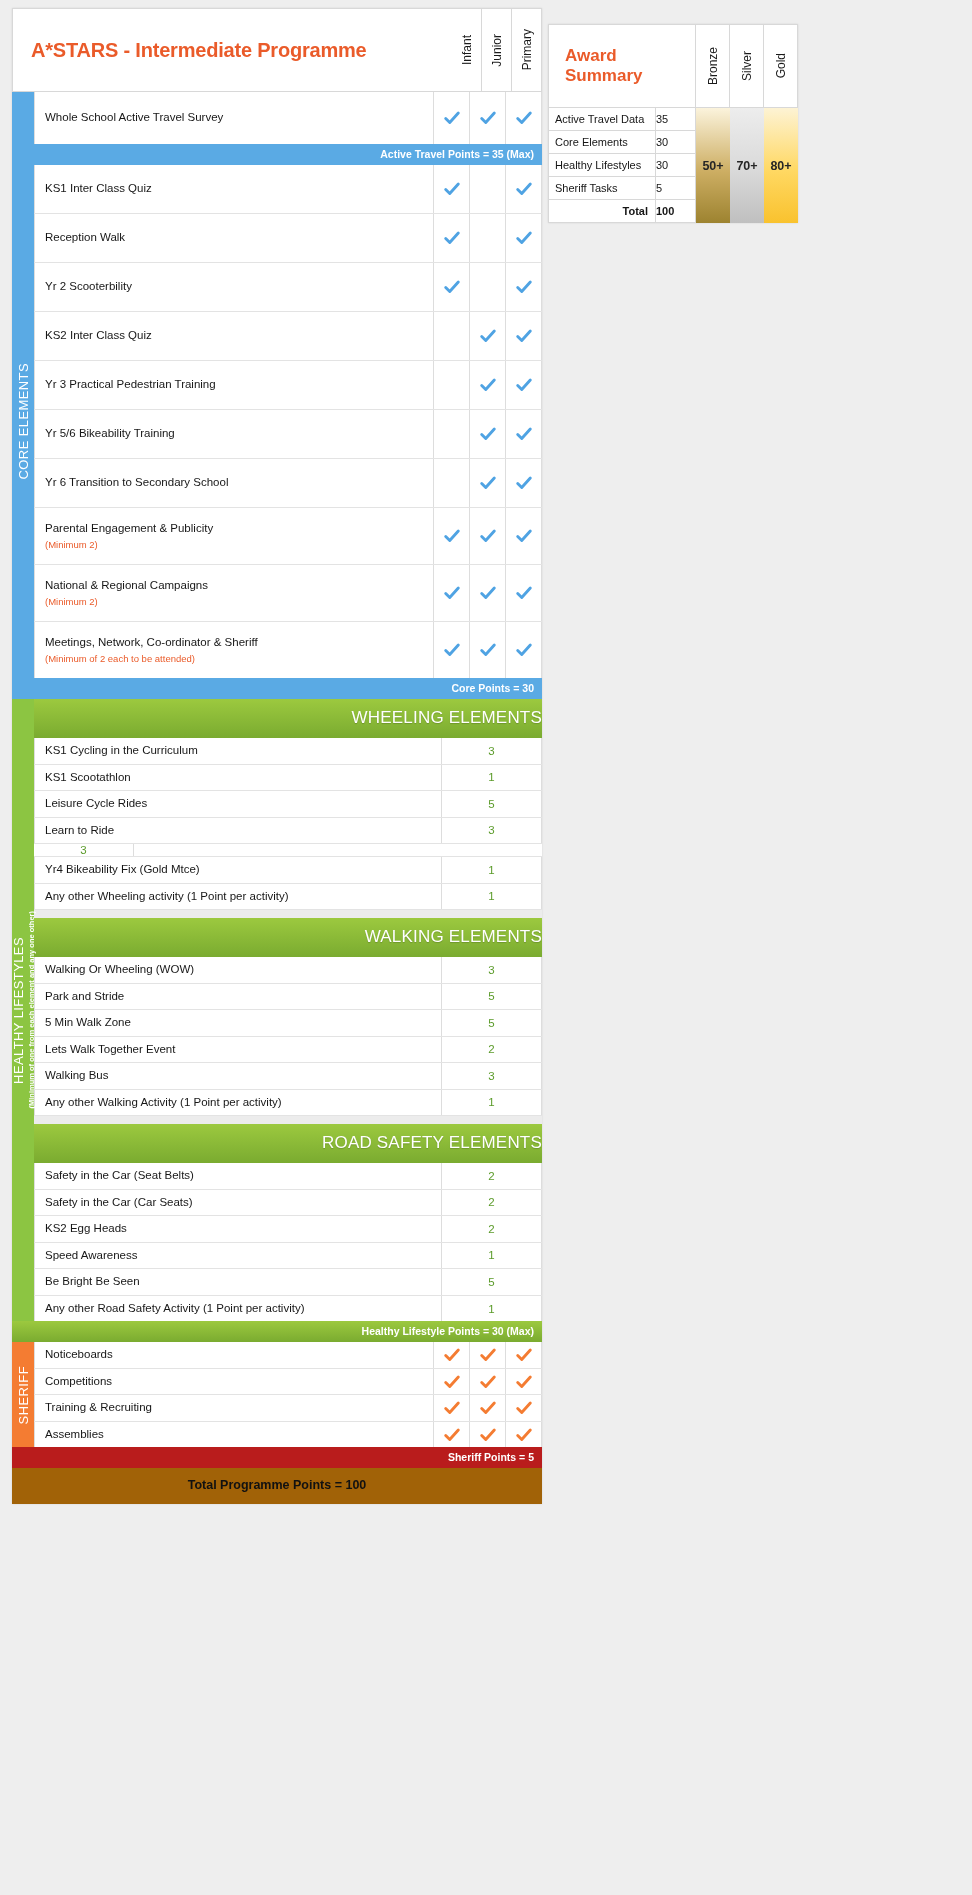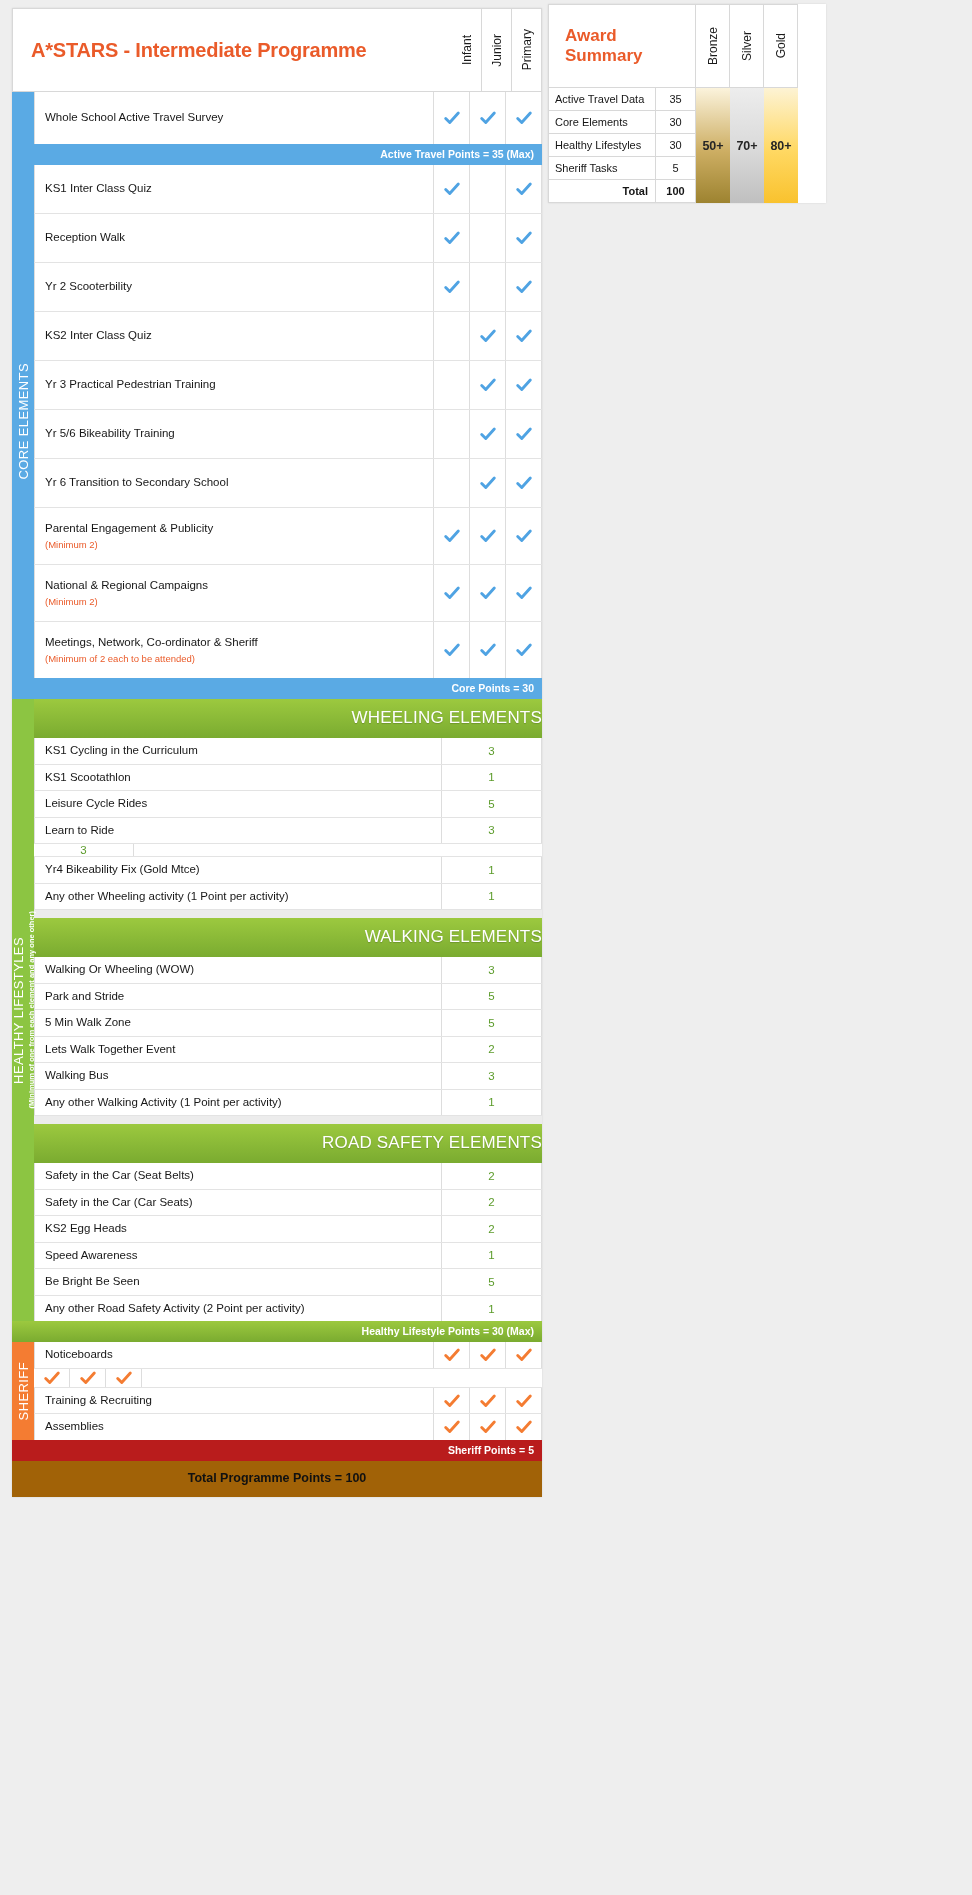--- a/index.html
+++ b/index.html
@@ -143,43 +143,43 @@
   
   .total-row {
     background: #a16207;
     text-align: center;
     padding: 10px 0 12px 0;
     font-size: 12.5px; font-weight: bold; color: #111;
   }
 
   
   .award-card {
-    position: absolute; left: 548px; top: 4px;
-    width: 278px;
+    position: absolute; left: 548px; top: 24px;
+    width: 250px;
     display: flex;
     background: #fff;
     box-shadow: 0 0 2px rgba(0,0,0,.10);
   }
   .award-left { width: 148px; }
   .award-title {
     height: 84px;
     border: 1px solid #d8d8d8;
     display: flex; align-items: center;
     padding-left: 16px;
   }
   .award-title span {
     color: #ea5b2a; font-size: 17px; font-weight: bold; line-height: 1.15;
   }
   .award-row { display: flex; border: 1px solid #d8d8d8; border-top: none; }
   .award-name {
     flex: 1 1 auto; font-size: 11px; color: #161616;
     padding: 5px 0 5px 6px;
   }
   .award-val {
-    width: 40px; text-align: center; font-size: 11px; color: #161616;
+    width: 40px; font-size: 11px; color: #161616;
     border-left: 1px solid #d8d8d8;
     padding: 5px 0;
   }
   .award-row.total .award-name { text-align: right; padding-right: 7px; font-weight: bold; }
   .award-row.total .award-val { font-weight: bold; }
 
   .award-medals { display: flex; }
   .medal { width: 34px; display: flex; flex-direction: column; }
   .medal-head {
     height: 84px;
@@ -550,21 +550,21 @@
             <div class="points-cell">1</div>
           </div>
           <div class="row slim">
             <div class="row-label">
               <div class="t">Be Bright Be Seen</div>
             </div>
             <div class="points-cell">5</div>
           </div>
           <div class="row slim">
             <div class="row-label">
-              <div class="t">Any other Road Safety Activity (2 Point per activity)</div>
+              <div class="t">Any other Road Safety Activity (1 Point per activity)</div>
             </div>
             <div class="points-cell">1</div>
           </div>
         </div>
     </div>
     <div class="sumbar green">Healthy Lifestyle Points = 30 (Max)</div>
 
     <div class="band">
       <div class="spine spine-orange">
         <div class="spine-label">SHERIFF</div>
@@ -584,20 +584,23 @@
                 <path d="M3 10.5 L7.5 15 L17 4.5" fill="none" stroke="currentColor" stroke-width="3.2" stroke-linecap="round" stroke-linejoin="round"></path>
               </svg>
             </div>
             <div class="cell">
               <svg class="tick orange" viewBox="0 0 20 20">
                 <path d="M3 10.5 L7.5 15 L17 4.5" fill="none" stroke="currentColor" stroke-width="3.2" stroke-linecap="round" stroke-linejoin="round"></path>
               </svg>
             </div>
           </div>
           <div class="row slim">
+            <div class="row-label">
+              <div class="t">Competitions</div>
+            </div>
             <div class="cell">
               <svg class="tick orange" viewBox="0 0 20 20">
                 <path d="M3 10.5 L7.5 15 L17 4.5" fill="none" stroke="currentColor" stroke-width="3.2" stroke-linecap="round" stroke-linejoin="round"></path>
               </svg>
             </div>
             <div class="cell">
               <svg class="tick orange" viewBox="0 0 20 20">
                 <path d="M3 10.5 L7.5 15 L17 4.5" fill="none" stroke="currentColor" stroke-width="3.2" stroke-linecap="round" stroke-linejoin="round"></path>
               </svg>
             </div>

